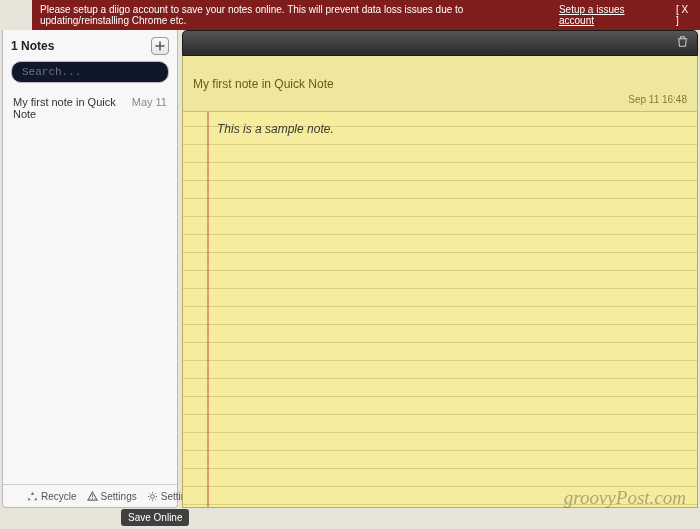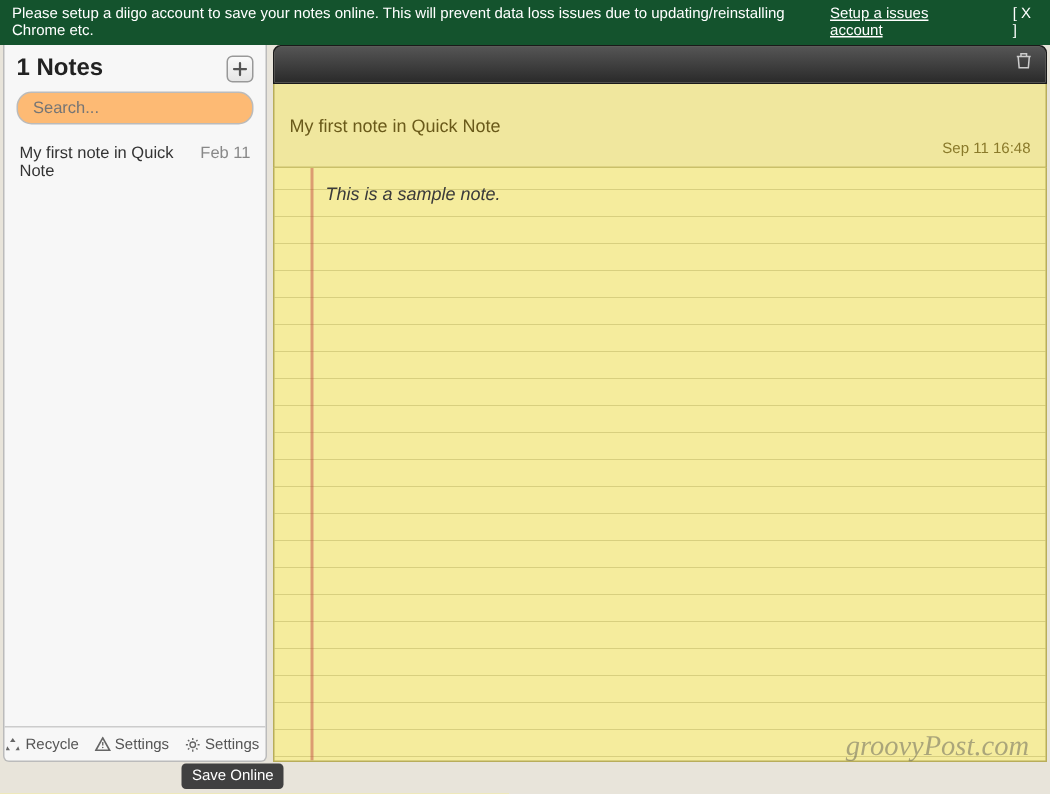--- a/index.html
+++ b/index.html
@@ -1,27 +1,28 @@
 <!DOCTYPE html>
 <html><head>
 <meta charset="utf-8">
 <style>
   * { box-sizing: border-box; margin: 0; padding: 0; }
   html, body { width: 700px; height: 529px; font-family: Arial, Helvetica, sans-serif; overflow: hidden; }
   body { background: #e8e4da; position: relative; }
 
   .banner {
-    background: #14532d;
+    background: #7f1d1d;
     color: #fff;
     font-size: 10px;
     padding: 4px 8px;
     display: flex;
     align-items: center;
     justify-content: center;
     gap: 4px;
+    margin-left: 32px;
   }
   .banner a { color: #fff; text-decoration: underline; cursor: pointer; }
   .banner-close { margin-left: 20px; cursor: pointer; }
 
   .app {
     display: flex;
     height: 478px;
     padding: 0 2px;
   }
 
@@ -34,57 +35,58 @@
     display: flex;
     flex-direction: column;
     position: relative;
   }
   .sidebar-header {
     display: flex;
     align-items: center;
     justify-content: space-between;
     padding: 7px 8px 6px;
   }
-  .notes-count { font-size: 16px; font-weight: bold; color: #222; }
+  .notes-count { font-size: 12px; font-weight: bold; color: #222; }
   .add-btn {
     width: 18px; height: 18px;
     border: 1px solid #999; border-radius: 4px;
     background: linear-gradient(#fafafa,#e6e6e6);
     display: flex; align-items: center; justify-content: center;
     cursor: pointer;
   }
   .add-btn svg { width: 10px; height: 10px; }
 
   .search-wrap { padding: 0 8px 6px; }
   .search {
     width: 100%;
     border: 1px solid #bbb;
     border-radius: 10px;
     padding: 4px 10px;
     font-size: 11px;
     color: #666;
-    background: #fdba74;
+    background: #0f172a;
     outline: none;
+    font-family: Liberation Mono, monospace;
   }
 
   .note-list { flex: 1; overflow: auto; }
   .note-item {
     padding: 7px 10px;
     font-size: 11px;
     color: #333;
     cursor: pointer;
     display: flex;
     justify-content: space-between;
     gap: 6px;
   }
   .note-date { color: #888; white-space: nowrap; }
 
   .sidebar-footer {
     border-top: 1px solid #ccc;
-    padding: 6px 0 5px;
+    padding: 6px 24px 5px;
     display: flex;
     gap: 10px;
     font-size: 10px;
     color: #555;
     align-items: center;
   }
   .footer-btn { display: flex; align-items: center; gap: 3px; cursor: pointer; }
   .footer-btn svg { width: 11px; height: 11px; }
 
   .tooltip {
@@ -189,21 +191,21 @@
             <path d="M5 1v8M1 5h8" stroke="#555" stroke-width="1.5" fill="none" stroke-linecap="round"></path>
           </svg>
       </div>
     </div>
     <div class="search-wrap">
       <input class="search" placeholder="Search..." style="">
     </div>
     <div class="note-list">
       <div class="note-item">
         <span>My first note in Quick Note</span>
-        <span class="note-date">Feb 11</span>
+        <span class="note-date">May 11</span>
       </div>
     </div>
     <div class="sidebar-footer">
       <div class="footer-btn">
         <svg viewBox="0 0 12 12">
             <path d="M6 1l2 3H4zM2 7l2 3H1zM10 7l1 3H8z" fill="#666"></path>
           </svg>
         <span>Recycle</span>
       </div>
       <div class="footer-btn">

